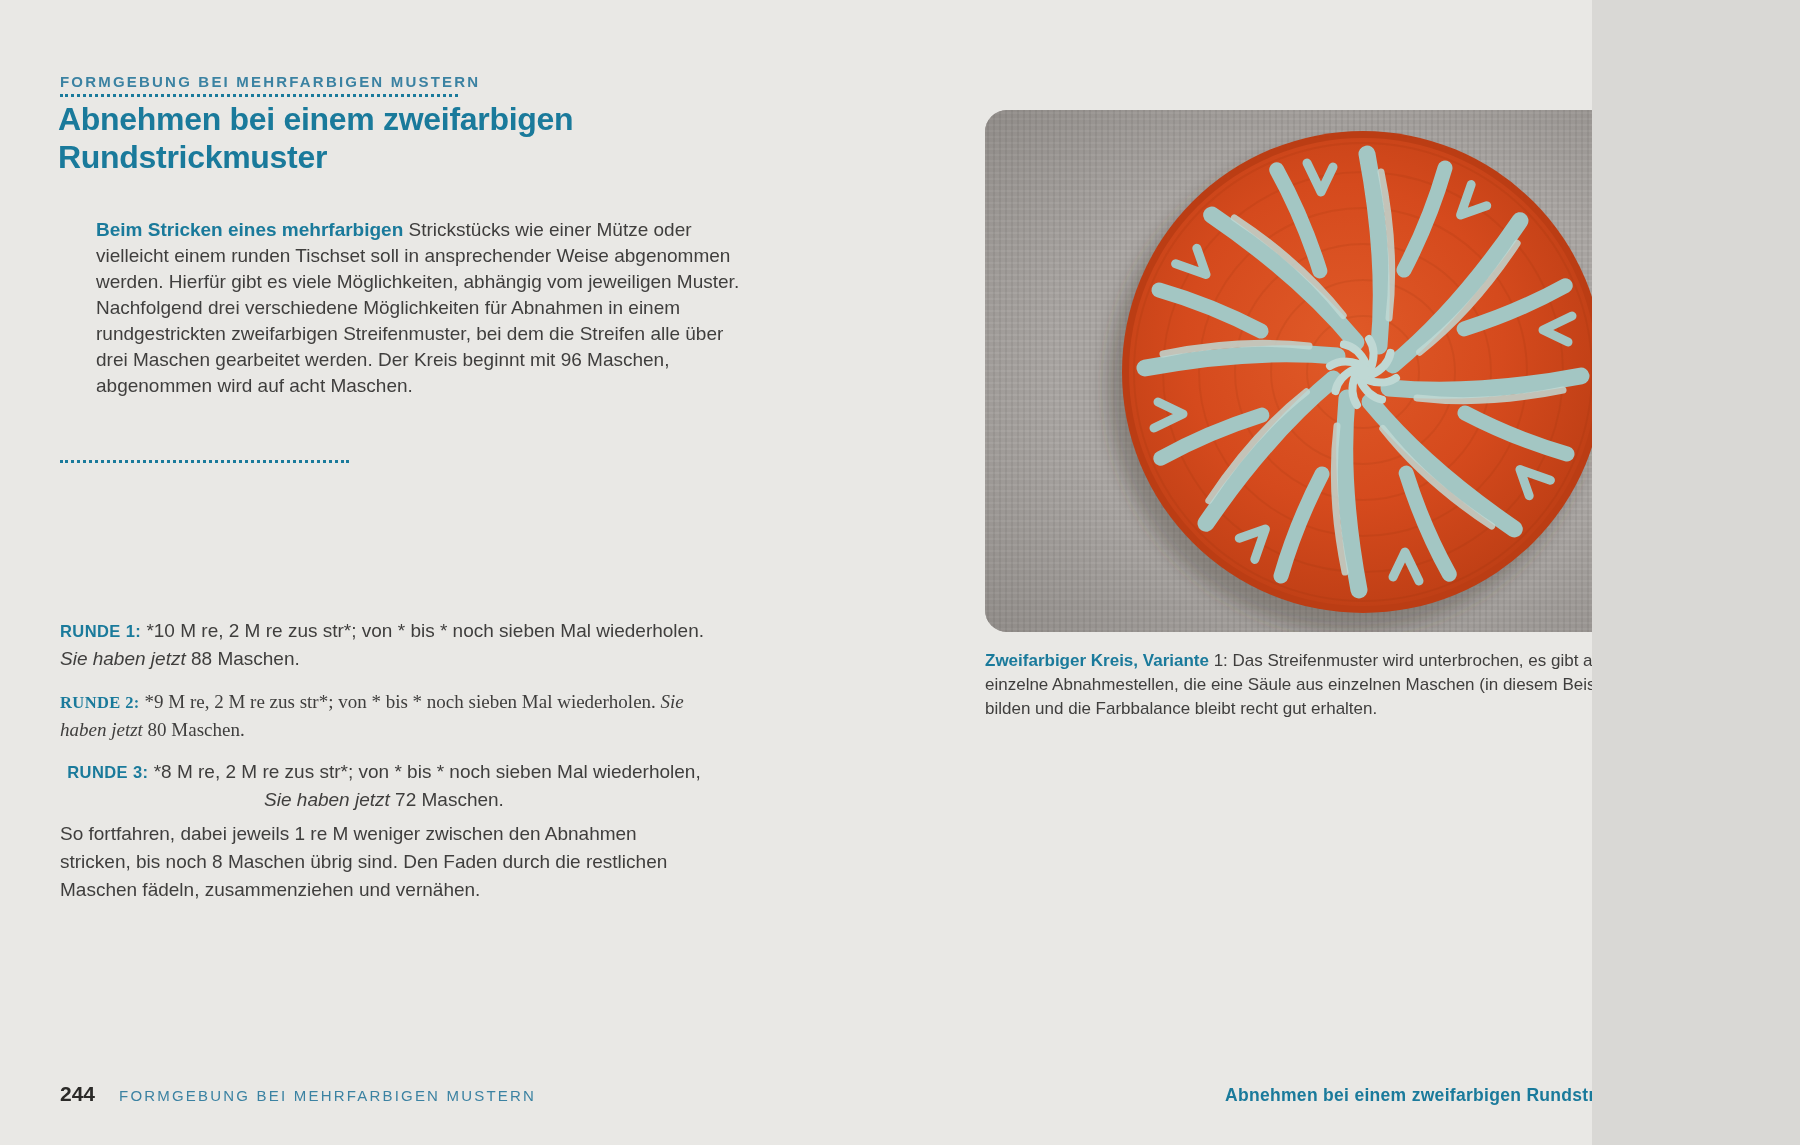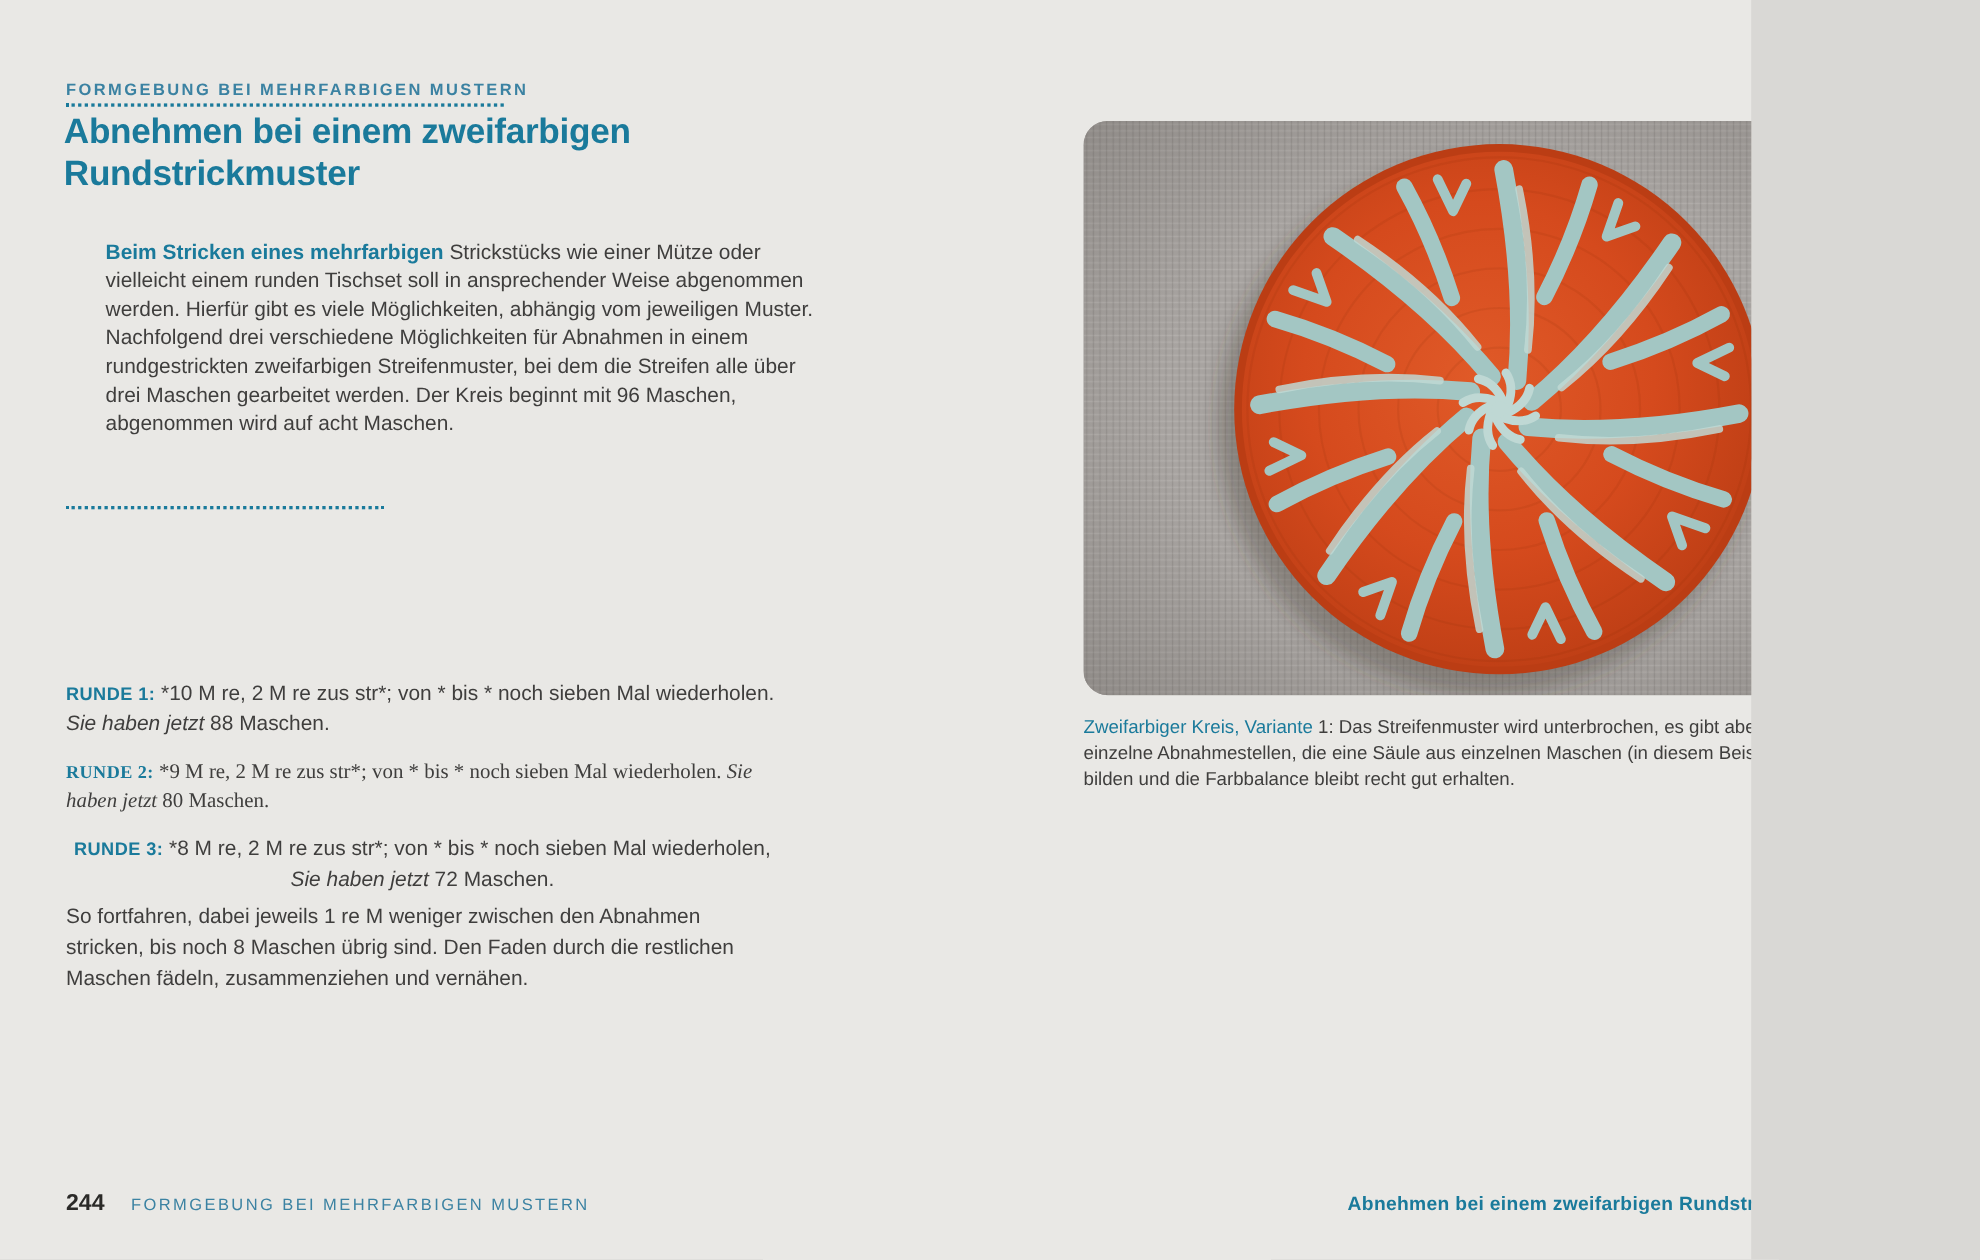--- a/index.html
+++ b/index.html
@@ -35,21 +35,21 @@
   .round{width:648px;font-size:19px;line-height:27px;left:60px;}
   .round .rlabel{color:var(--teal);font-weight:700;font-size:16.5px;letter-spacing:0.4px;}
   .round1{top:617px;} .round2{top:688px;font-family:Liberation Serif, serif;} .round3{top:758px;text-align:center;}
   .closing{left:60px;top:820px;line-height:28px;}
   .photo{
     left:985px;top:110px;width:740px;height:522px;border-radius:22px;overflow:hidden;
     background:var(--fabric);
   }
   .photo svg{display:block;width:740px;height:522px;}
   .caption{left:985px;top:649px;width:708px;font-size:17px;line-height:24px;color:var(--body_text);}
-  .caption .cap-lead{color:var(--teal);font-weight:400;}
+  .caption .cap-lead{color:var(--teal);font-weight:700;}
   .footer{
     left:60px;top:1082px;width:1672px;display:flex;justify-content:space-between;
     align-items:baseline;
   }
   .foot-left,.foot-right{display:flex;align-items:baseline;}
   .pagenum{font-size:21px;font-weight:700;color:var(--pagenum);}
   .foot-kicker{
     margin-left:24px;font-size:15px;font-weight:500;letter-spacing:2.2px;color:var(--teal_light);
   }
   .foot-head{margin-right:16px;font-size:17.5px;font-weight:700;letter-spacing:0.3px;color:var(--teal);text-align:right;}

